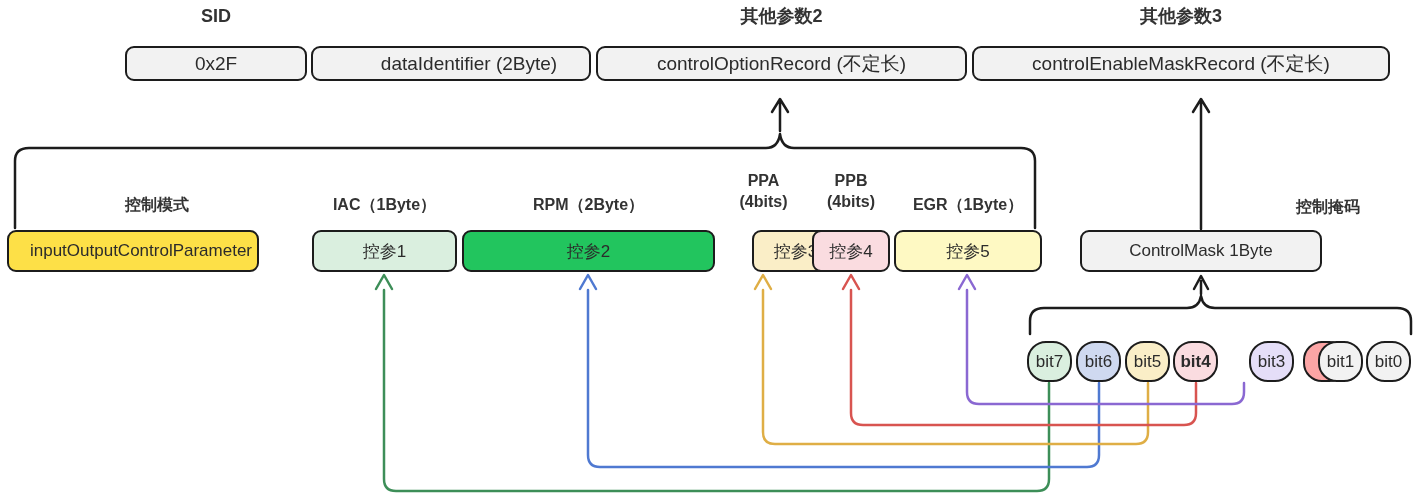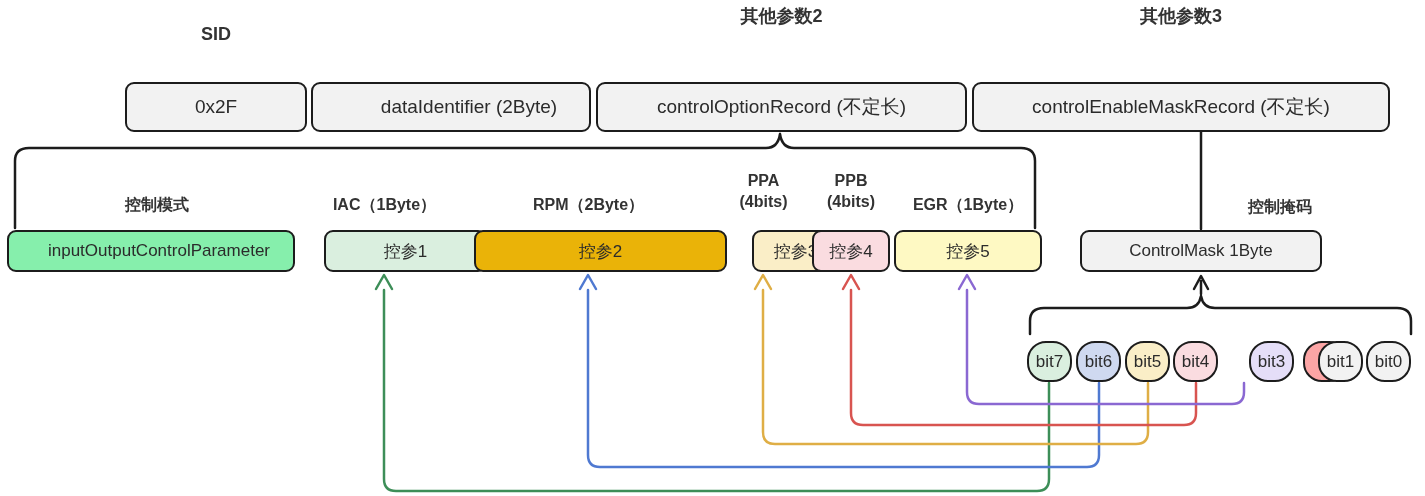--- a/index.html
+++ b/index.html
@@ -11,21 +11,21 @@
   .lbl{
     position:absolute;text-align:center;font-size:18px;font-weight:600;
     color:#333333;line-height:22px;
   }
   .lbl-sm{font-size:16px;font-weight:600;line-height:21px;}
   .box{
     position:absolute;box-sizing:border-box;border:2.5px solid #1c1c1c;
     border-radius:9px;background:#f2f2f2;display:flex;align-items:center;
     justify-content:center;text-align:center;color:#2b2b2b;z-index:2;
   }
-  .box-top{height:50px;font-size:19px;margin-top:36px;}
+  .box-top{height:35px;font-size:19px;}
   .box-mid{top:230px;height:42px;font-size:17px;}
   .box-bit{top:341px;height:41px;width:45px;font-size:17px;border-radius:19px;}
   svg.layer{position:absolute;left:0;top:0;z-index:1;pointer-events:none;}
 </style>
 </head>
 <body>
 
 <div class="canvas">
 
   <svg class="layer" width="1425" height="496" viewBox="0 0 1425 496">
@@ -53,53 +53,53 @@
     <g>
       <path d="M 851 290 L 851 413 Q 851 425 863 425 L 1184 425 Q 1196 425 1196 413 L 1196 383" fill="none" stroke-width="2.5" stroke-linecap="round" stroke-linejoin="round" stroke="#d85450"></path>
       <path d="M 843 289 L 851 275 L 859 289" fill="none" stroke-width="2.5" stroke-linecap="round" stroke-linejoin="round" stroke="#d85450"></path>
     </g>
     <g>
       <path d="M 967 290 L 967 392 Q 967 404 979 404 L 1232 404 Q 1244 404 1244 392 L 1244 383" fill="none" stroke-width="2.5" stroke-linecap="round" stroke-linejoin="round" stroke="#8a68d2"></path>
       <path d="M 959 289 L 967 275 L 975 289" fill="none" stroke-width="2.5" stroke-linecap="round" stroke-linejoin="round" stroke="#8a68d2"></path>
     </g>
   </svg>
 
-  <div class="lbl" style="left:125px;top:5px;width:182px;margin-top:18px;">SID</div>
+  <div class="lbl" style="left:125px;top:5px;width:182px;">SID</div>
   <div class="lbl" style="left:596px;top:5px;width:371px;">其他参数2</div>
   <div class="lbl" style="left:972px;top:5px;width:418px;">其他参数3</div>
 
   <div class="box box-top" style="left:125px;top:46px;width:182px;">0x2F</div>
   <div class="box box-top" style="left:311px;top:46px;width:280px;padding-left:36px;">dataIdentifier (2Byte)</div>
   <div class="box box-top" style="left:596px;top:46px;width:371px;">controlOptionRecord (不定长)</div>
   <div class="box box-top" style="left:972px;top:46px;width:418px;">controlEnableMaskRecord (不定长)</div>
 
   <div class="lbl lbl-sm" style="left:7px;top:194px;width:300px;">控制模式</div>
   <div class="lbl lbl-sm" style="left:312px;top:194px;width:145px;">IAC（1Byte）</div>
   <div class="lbl lbl-sm" style="left:462px;top:194px;width:253px;">RPM（2Byte）</div>
   <div class="lbl lbl-sm" style="left:712px;top:170px;width:103px;">
     <span>PPA</span><br>
     <span>(4bits)</span>
   </div>
   <div class="lbl lbl-sm" style="left:804px;top:170px;width:94px;">
     <span>PPB</span><br>
     <span>(4bits)</span>
   </div>
   <div class="lbl lbl-sm" style="left:894px;top:194px;width:148px;">EGR（1Byte）</div>
-  <div class="lbl lbl-sm" style="left:1219px;top:196px;width:122px;">控制掩码</div>
+  <div class="lbl lbl-sm" style="left:1267px;top:196px;width:122px;">控制掩码</div>
 
-  <div class="box box-mid" style="left: 7px; width: 288px; background: #86efac; padding-left: 16px;">inputOutputControlParameter</div>
-  <div class="box box-mid" style="left: 324px; width: 163px; background: rgb(218, 239, 223);">控参1</div>
-  <div class="box box-mid" style="left: 462px; width: 253px; background: #eab308; margin-left: 12px;">控参2</div>
+  <div class="box box-mid" style="left: 7px; width: 252px; background: #fde047; padding-left: 16px;">inputOutputControlParameter</div>
+  <div class="box box-mid" style="left: 312px; width: 145px; background: rgb(218, 239, 223);">控参1</div>
+  <div class="box box-mid" style="left: 462px; width: 253px; background: #22c55e;">控参2</div>
   <div class="box box-mid" style="left: 752px; width: 87px; background: rgb(250, 238, 199);">控参3</div>
   <div class="box box-mid" style="left: 812px; width: 78px; background: rgb(250, 220, 224);">控参4</div>
   <div class="box box-mid" style="left: 894px; width: 148px; background: #fef9c3;">控参5</div>
   <div class="box box-mid" style="left: 1080px; width: 242px; background: rgb(242, 242, 242);">ControlMask 1Byte</div>
 
   <div class="box box-bit" style="left: 1027px; background: rgb(218, 239, 223);">bit7</div>
   <div class="box box-bit" style="left: 1076px; background: rgb(207, 217, 240);">bit6</div>
   <div class="box box-bit" style="left: 1125px; background: rgb(250, 238, 199);">bit5</div>
-  <div class="box box-bit" style="left: 1173px; background: rgb(250, 220, 224);">bit4</div>
+  <div class="box box-bit" style="left: 1173px; background: rgb(250, 220, 224); font-weight: bold;">bit4</div>
   <div class="box box-bit" style="left: 1221px; background: rgb(229, 222, 248); margin-left: 28px;">bit3</div>
   <div class="box box-bit" style="left: 1303px; background: #fca5a5; padding-left: 21px;">bit2</div>
   <div class="box box-bit" style="left: 1318px; background: rgb(242, 242, 242);">bit1</div>
   <div class="box box-bit" style="left: 1366px; background: rgb(242, 242, 242);">bit0</div>
 
 </div>
 
 </body></html>

